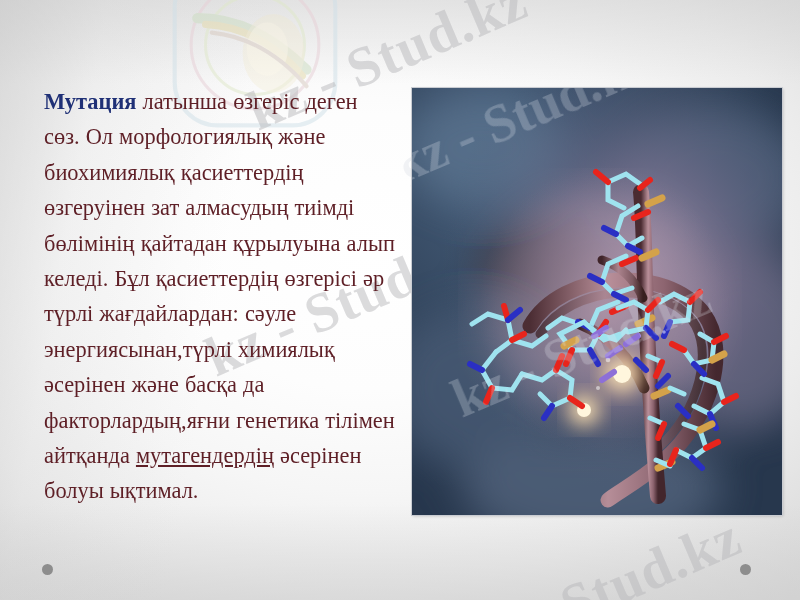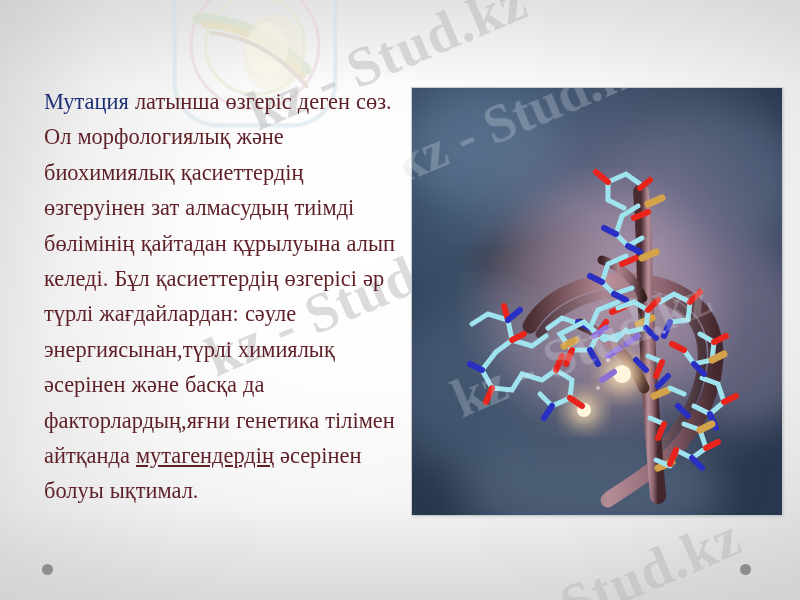--- a/index.html
+++ b/index.html
@@ -88,21 +88,21 @@
     top:84px;
     width:352px;
     font-size:22.4px;
     line-height:35.4px;
     color:#5e1f26;
     text-align:left;
     z-index:6;
     word-spacing:.5px;
   }
   #body-text .lead{
-    font-weight:400;
+    font-weight:700;
     color:#1f3076;
   }
   #body-text .uline{ text-decoration:underline; text-underline-offset:2px; }
 
   
   #dna-figure{
     position:absolute;
     left:412px;
     top:88px;
     width:370px;

